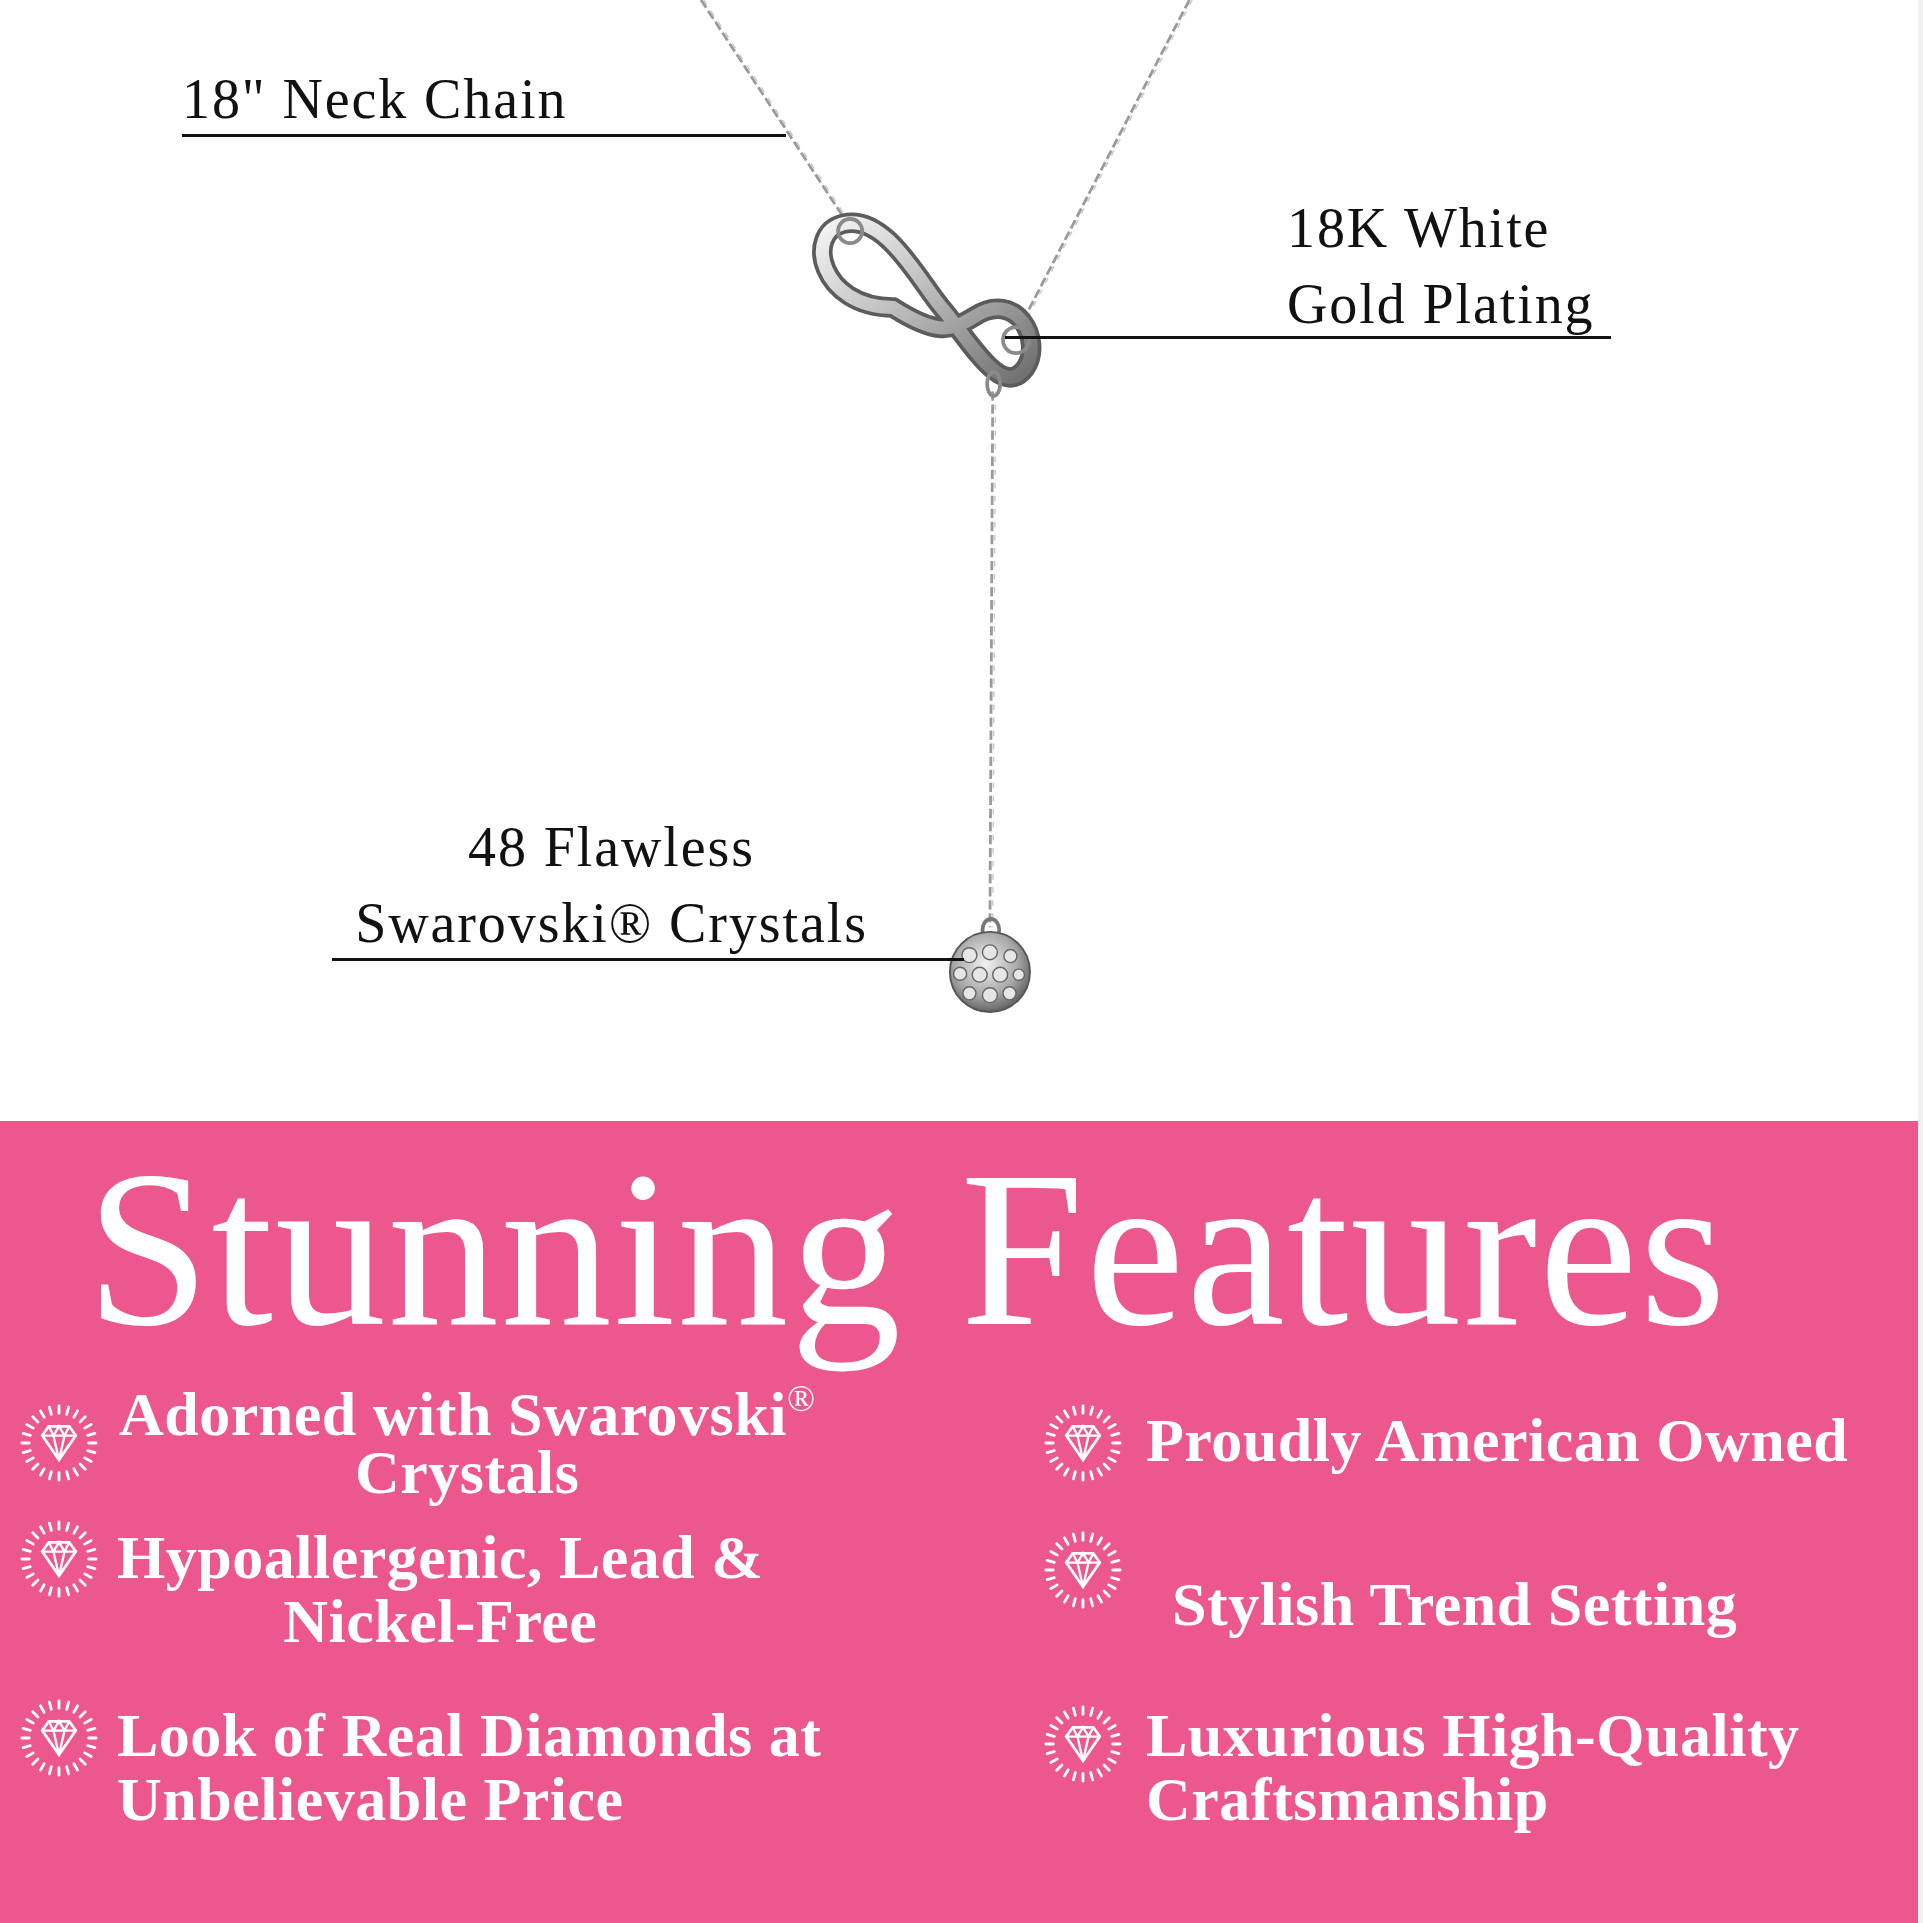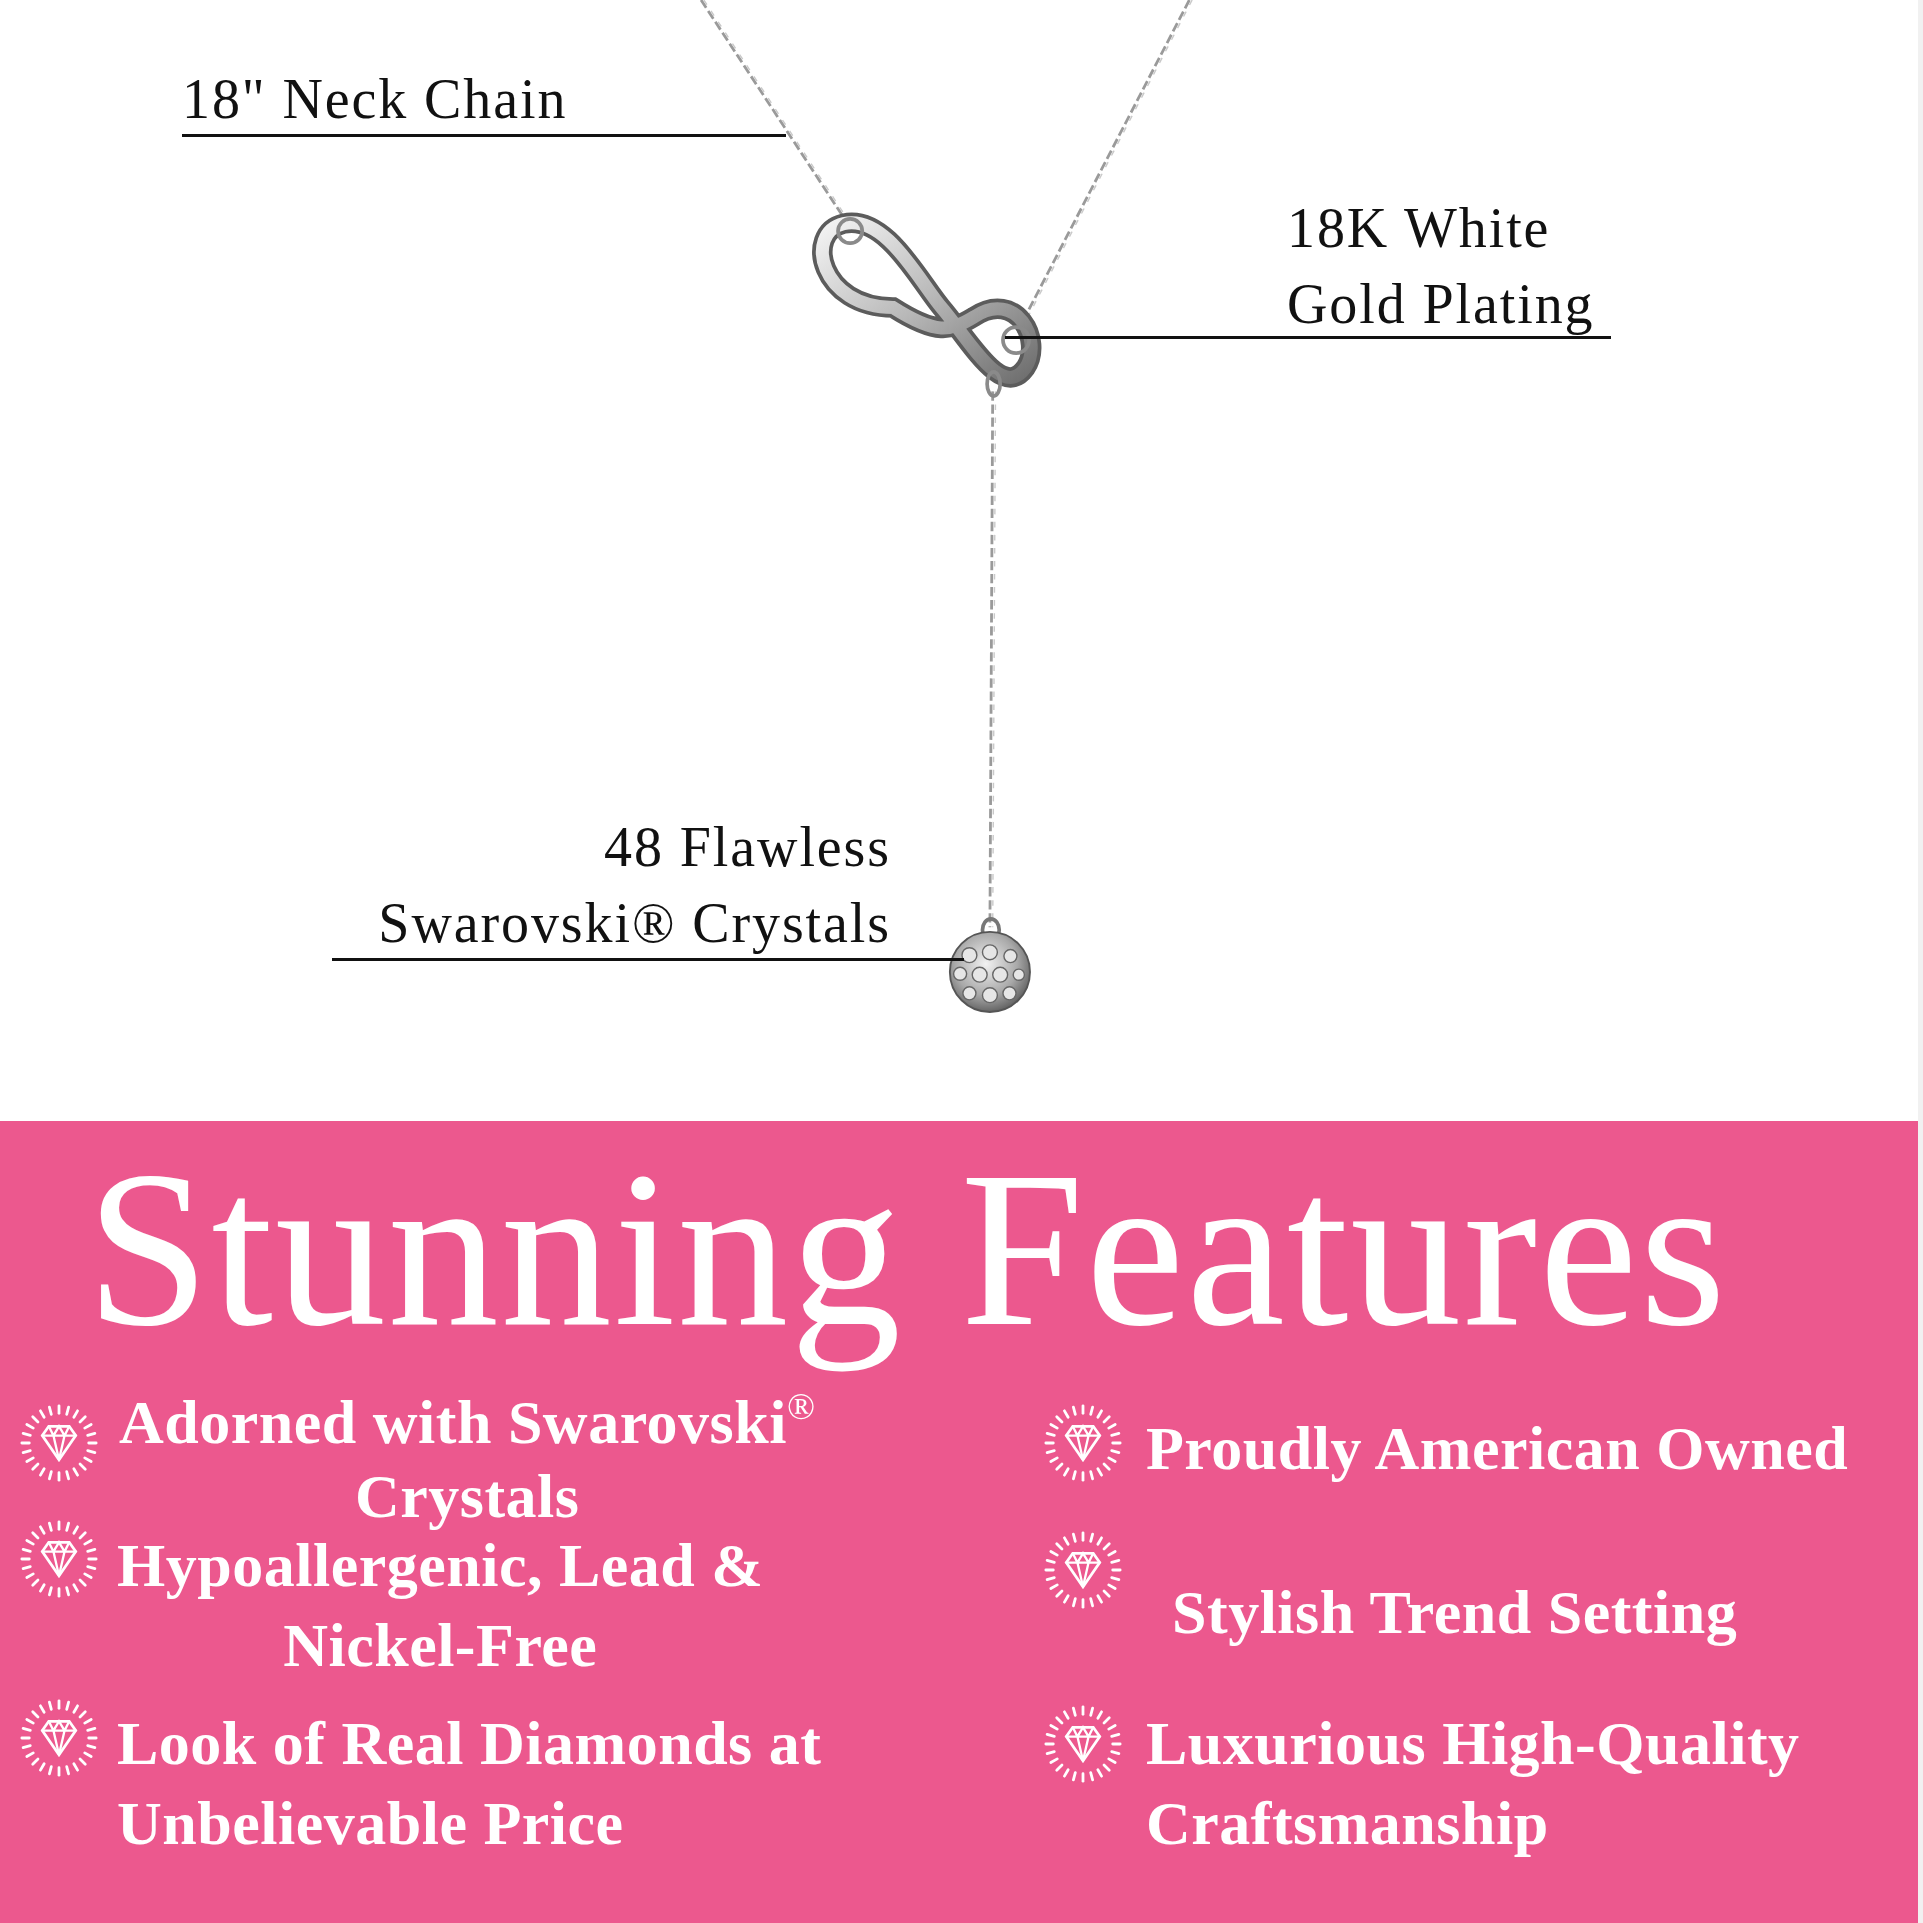--- a/index.html
+++ b/index.html
@@ -21,21 +21,21 @@
     position: absolute; left: 0; top: 1121px; width: 1918px; height: 802px;
   }
   .headline {
     position: absolute; left: 86px; top: 1123px; width: 1753px;
     color: #ffffff; font-size: 222px; line-height: 252px; white-space: nowrap;
     letter-spacing: 1.9px;
   }
   .feature { position: absolute; color: #ffffff; }
   .feature .icon { position: absolute; width: 78px; height: 78px; }
   .feature .label {
-    position: absolute; font-size: 62px; line-height: 80px; font-weight: bold;
+    position: absolute; font-size: 62px; line-height: 64px; font-weight: bold;
     white-space: nowrap; letter-spacing: 0.5px;
   }
   .reg { font-size: 37px; vertical-align: 24px; font-weight: normal; }
 </style>
 </head>
 <body>
 
 <div class="top"></div>
 
 <svg class="jewelry" width="1923" height="1121" viewBox="0 0 2063 1203">
@@ -93,21 +93,21 @@
   <div>18" Neck Chain</div>
 </div>
 <div class="leader" style="left:182px; top:134px; width:604px;"></div>
 
 <div class="callout-text" style="left:1287px; top:190px; width:373px; ">
   <div>18K White</div>
   <div>Gold Plating</div>
 </div>
 <div class="leader" style="left:1005px; top:336px; width:606px;"></div>
 
-<div class="callout-text" style="left:332px; top:809px; width:559px; text-align:right;">
+<div class="callout-text" style="left:332px; top:809px; width:559px; text-align:center;">
   <div>48 Flawless</div>
   <div>Swarovski® Crystals</div>
 </div>
 <div class="leader" style="left:332px; top:958px; width:632px;"></div>
 
 <div class="pink" style="background:#EC588E;"></div>
 <div class="headline">Stunning Features</div>
 
 <svg width="0" height="0" style="position:absolute">
   <defs>

